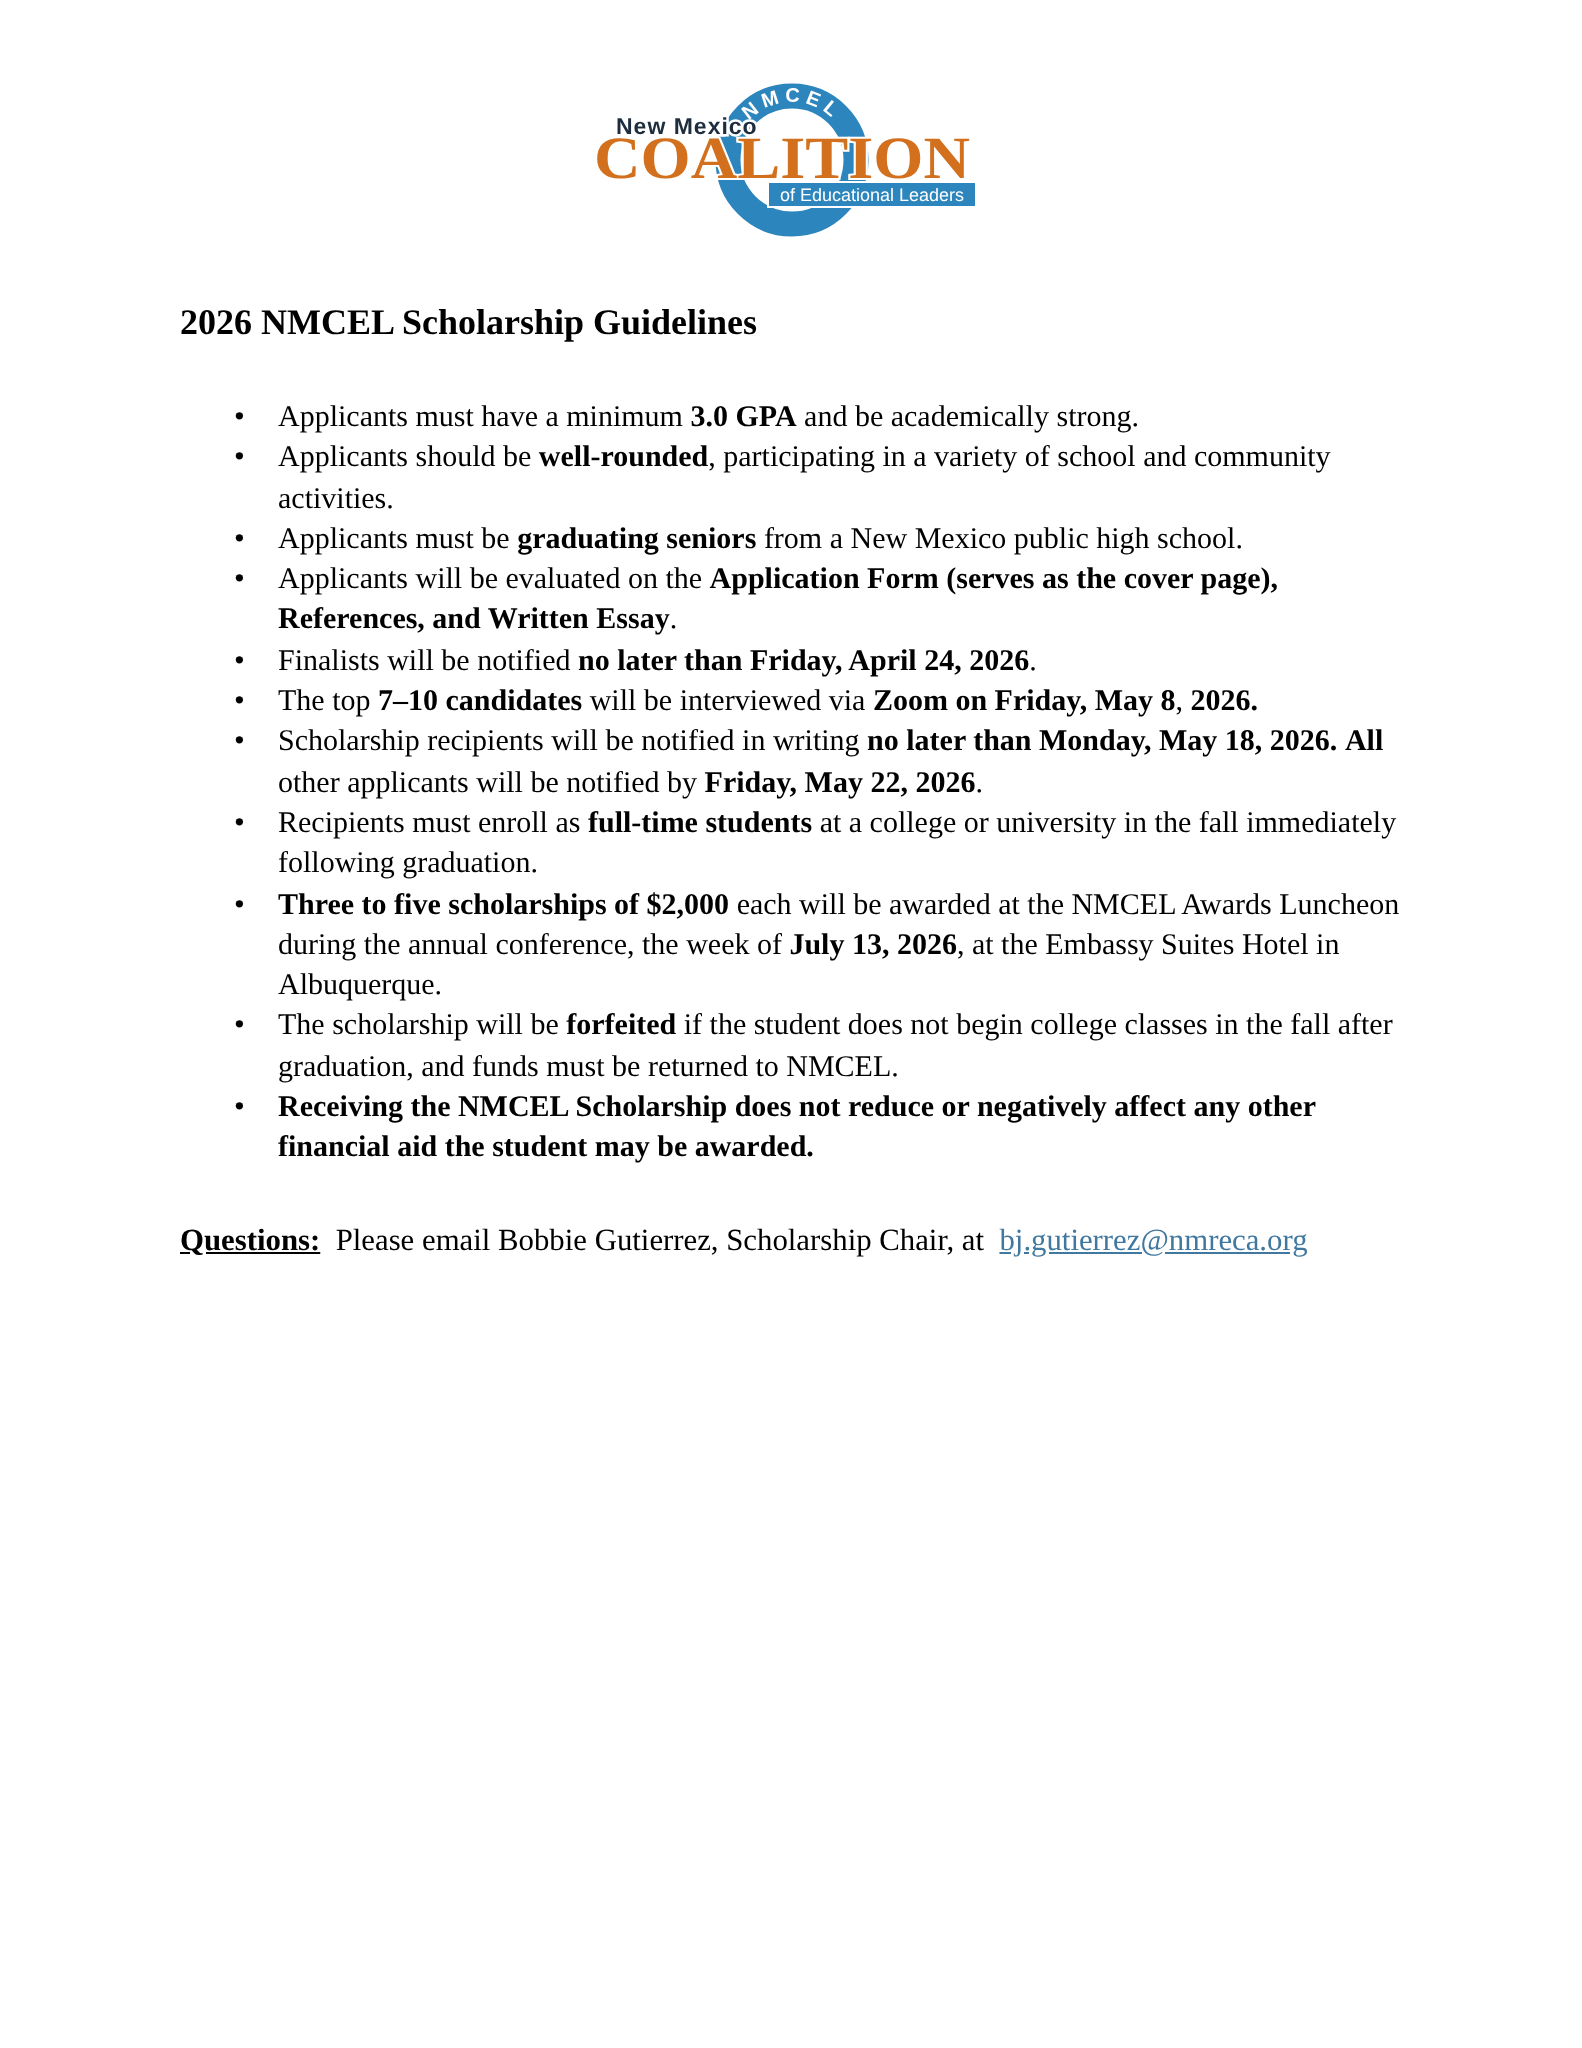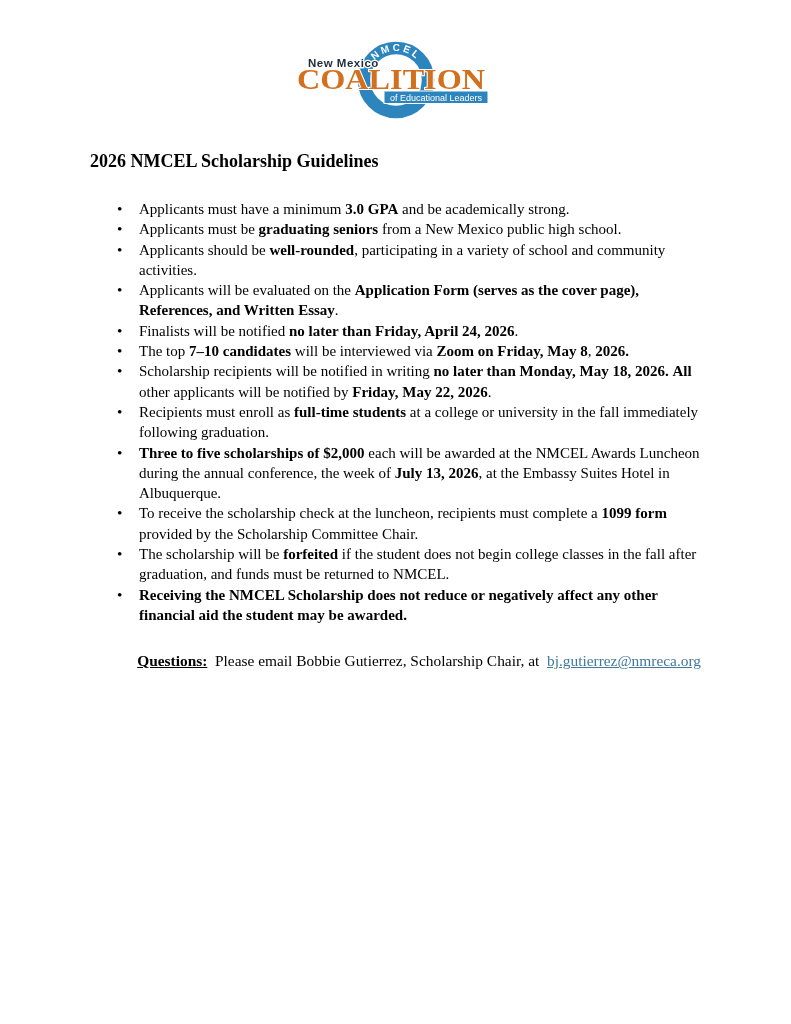--- a/index.html
+++ b/index.html
@@ -48,21 +48,20 @@
     position: absolute;
     left: -22px;
     top: 0;
     font-size: 15.4px;
   }
   
   .footer {
     margin-top: 26px;
     font-size: 15.4px;
     line-height: 20.3px;
-    text-align: right;
   }
   .footer .q-label {
     font-weight: bold;
     text-decoration: underline;
   }
   .footer a.mail-link {
     color: var(--link-color, #41789f);
     text-decoration: underline;
     cursor: pointer;
   }
@@ -89,28 +88,27 @@
       </text>
 
       <text x="140" y="62.5" font-family="Liberation Sans, sans-serif" font-size="9" fill="#ffffff" text-anchor="middle">of Educational Leaders</text>
     </svg>
   </div>
 
   <h1 class="doc-title">2026 NMCEL Scholarship Guidelines</h1>
 
   <ul class="guidelines">
       <li><span>Applicants must have a minimum </span><b>3.0 GPA</b><span> and be academically strong.</span></li>
+      <li><span>Applicants should be </span><b>well-rounded</b><span>, participating in a variety of school and community activities.</span></li>
       <li><span>Applicants must be </span><b>graduating seniors</b><span> from a New Mexico public high school.</span></li>
-      <li><span>Applicants should be </span><b>well-rounded</b><span>, participating in a variety of school and community activities.</span></li>
       <li><span>Applicants will be evaluated on the </span><b>Application Form (serves as the cover page), References, and Written Essay</b><span>.</span></li>
       <li><span>Finalists will be notified </span><b>no later than Friday, April 24, 2026</b><span>.</span></li>
       <li><span>The top </span><b>7–10 candidates</b><span> will be interviewed via </span><b>Zoom on Friday, May 8</b><span>, </span><b>2026.</b></li>
       <li><span>Scholarship recipients will be notified in writing </span><b>no later than Monday, May 18, 2026.</b><span> </span><b>All</b><span> other applicants will be notified by </span><b>Friday, May 22, 2026</b><span>.</span></li>
       <li><span>Recipients must enroll as </span><b>full-time students</b><span> at a college or university in the fall immediately following graduation.</span></li>
       <li><b>Three to five scholarships of $2,000</b><span> each will be awarded at the NMCEL Awards Luncheon during the annual conference, the week of </span><b>July 13, 2026</b><span>, at the Embassy Suites Hotel in Albuquerque.</span></li>
-      <li><span>To receive the scholarship check at the luncheon, recipients must complete a </span><b>1099 form</b><span> provided by the Scholarship Committee Chair.</span></li>
       <li><span>The scholarship will be </span><b>forfeited</b><span> if the student does not begin college classes in the fall after graduation, and funds must be returned to NMCEL.</span></li>
       <li><b>Receiving the NMCEL Scholarship does not reduce or negatively affect any other financial aid the student may be awarded.</b></li>
     </ul>
 
   <p class="footer"><span class="q-label">Questions:</span><span>&nbsp; Please email Bobbie Gutierrez, Scholarship Chair, at &nbsp;</span><a class="mail-link" href="#">bj.gutierrez@nmreca.org</a></p>
 
 </div>
 
 </body></html>

